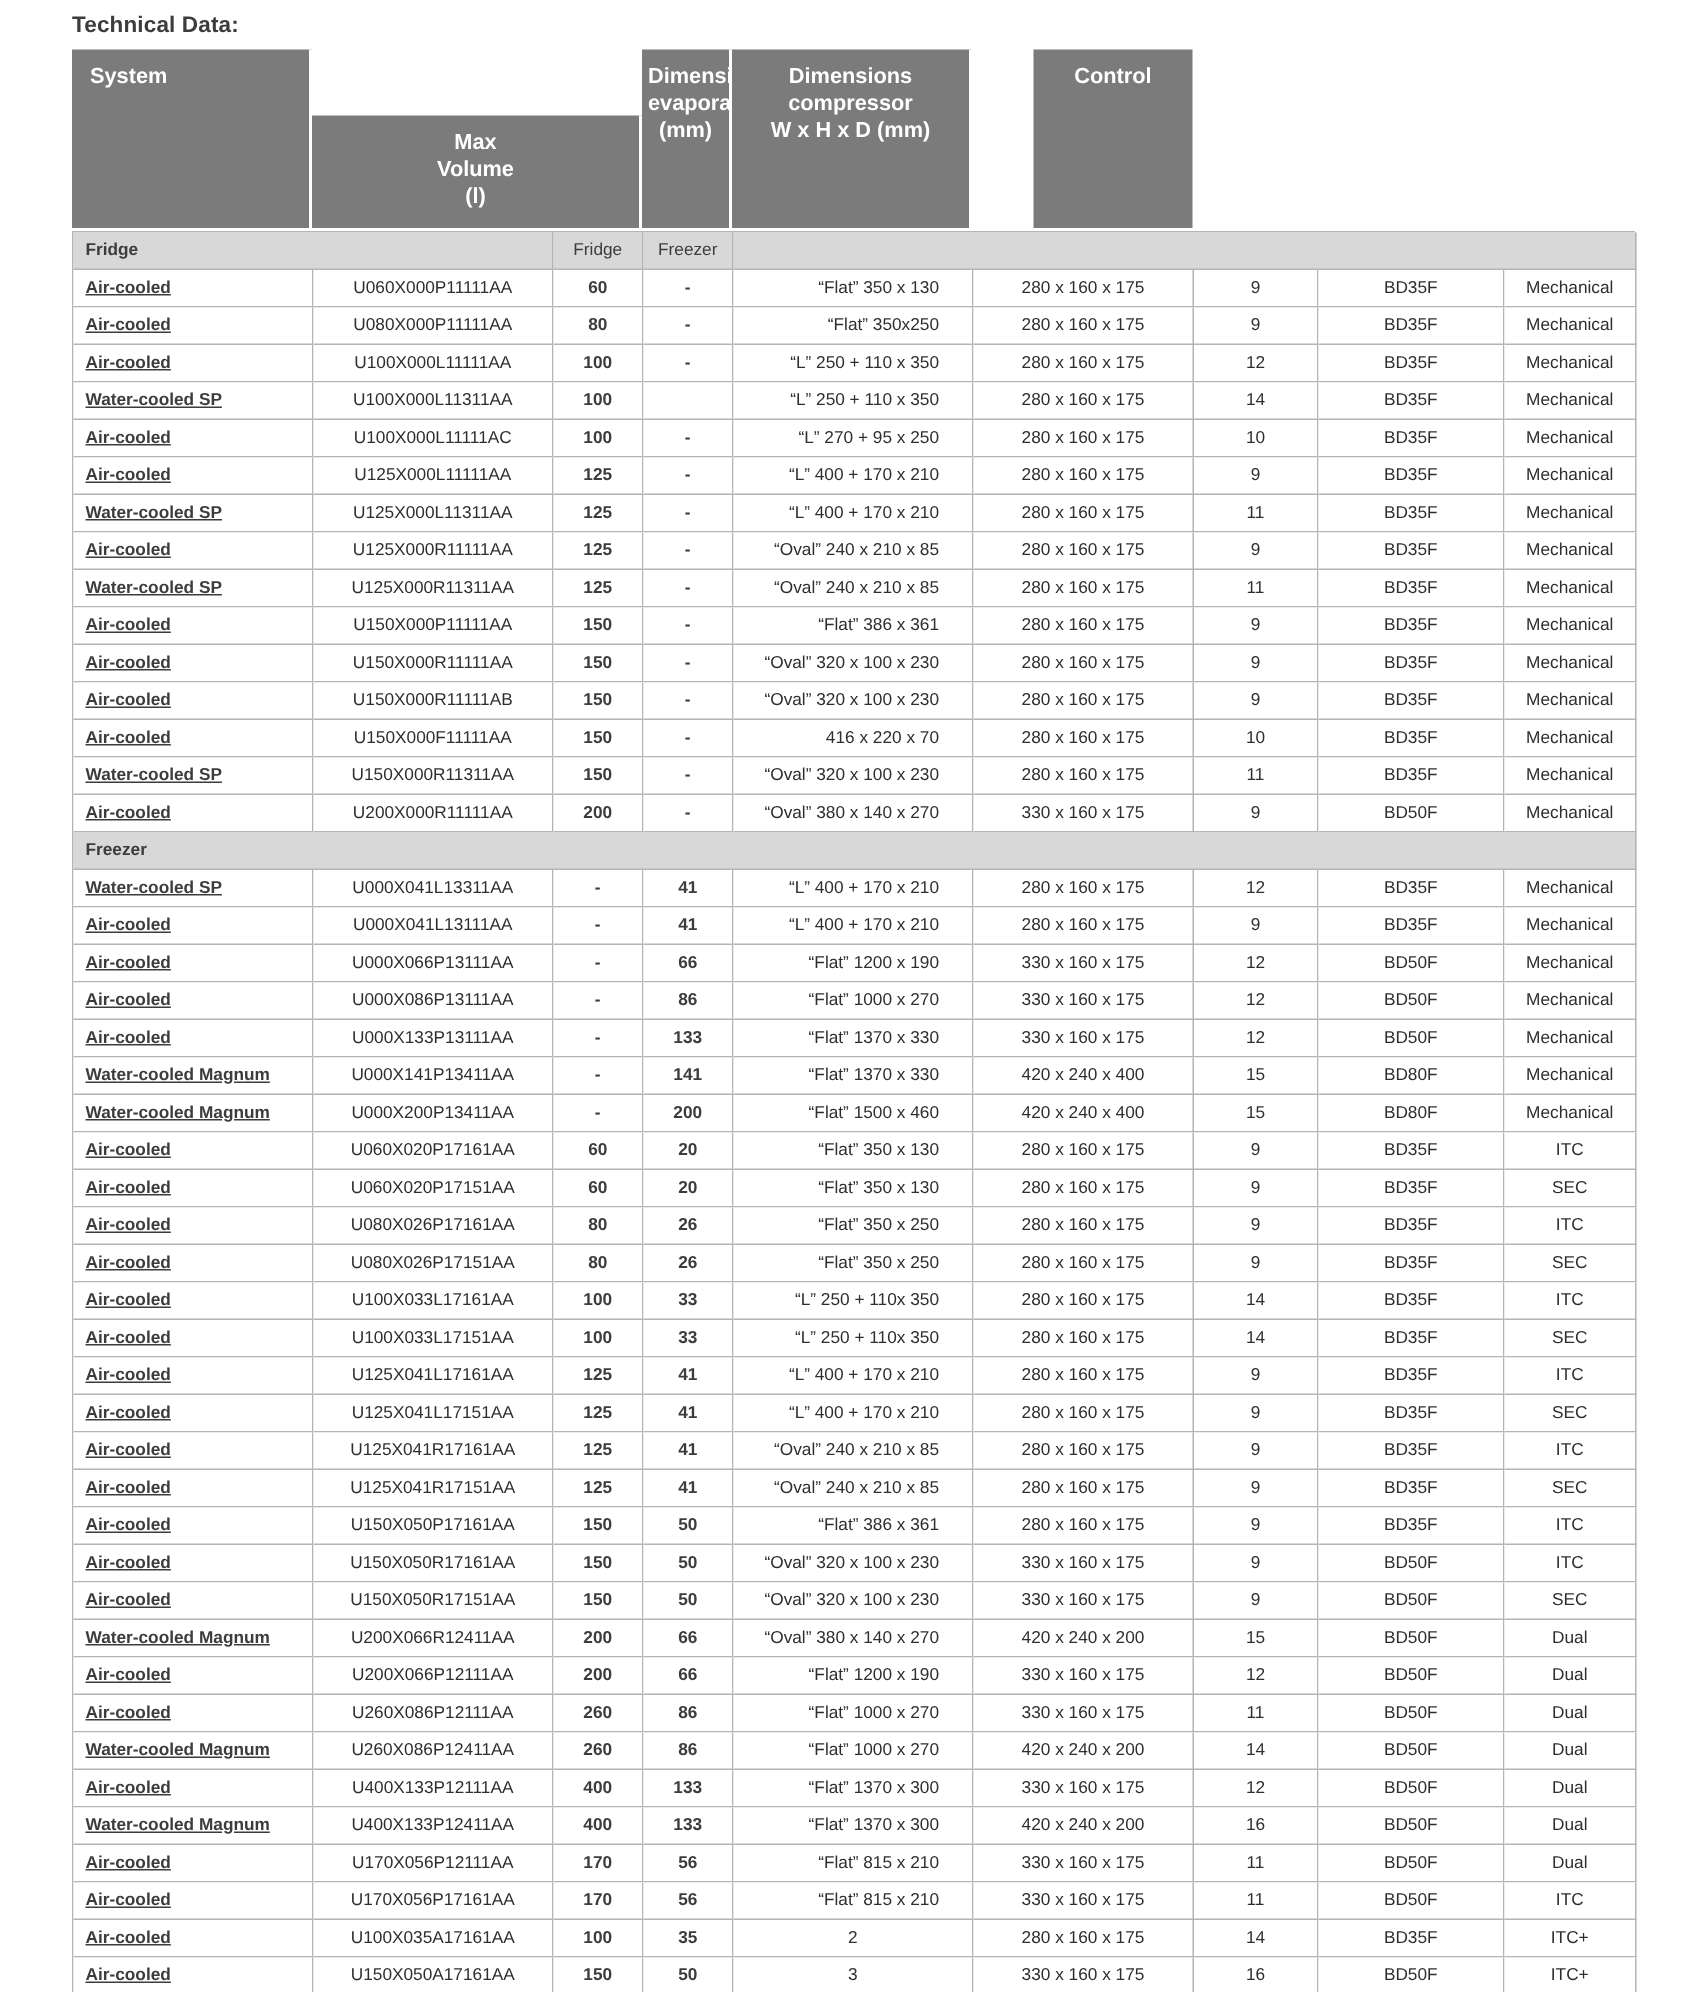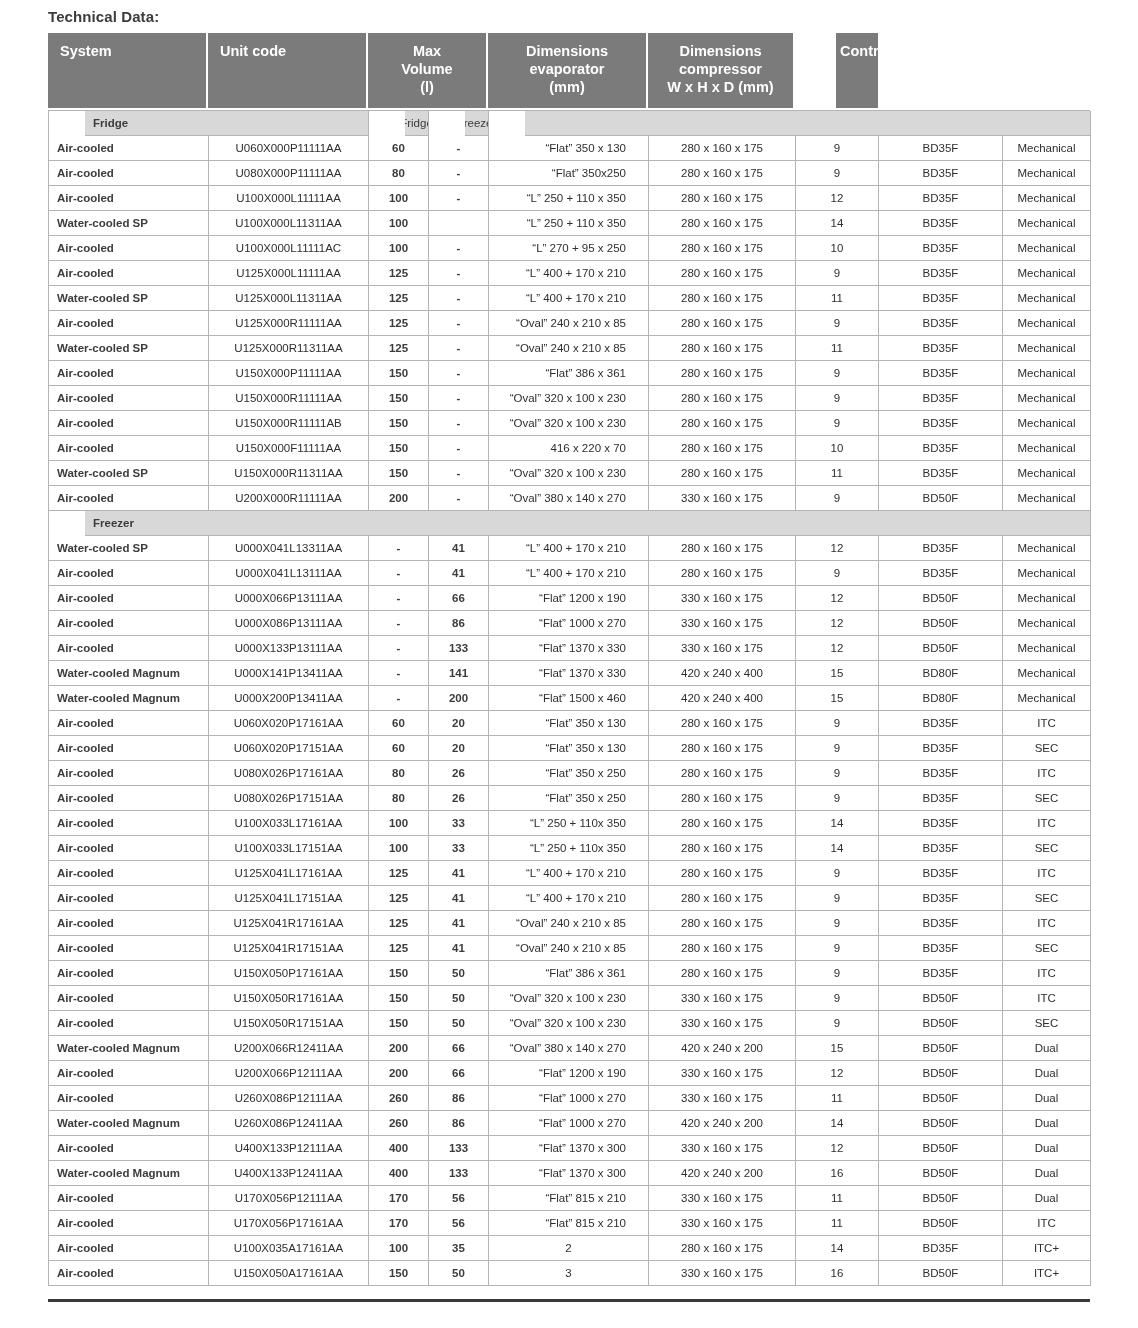--- a/index.html
+++ b/index.html
@@ -13,50 +13,49 @@
   .page{padding:8px 48px 0 48px;border-radius:15px;}
   .title{font-size:15px; font-weight:bold; color:var(--bold-text); margin-bottom:8px; letter-spacing:0.1px;}
   .header-grid{display:grid; grid-template-columns:var(--cols); width:901px; margin-bottom:2px;}
   .hcell{
     background:var(--header-bg); color:var(--header-fg); font-weight:bold;
     font-size:14.5px; line-height:18px; text-align:center; white-space:pre-line;
     padding:9px 4px 6px 4px; border-right:2px solid #fff; min-height:75px;
   }
   .hcell:last-child{border-right:none;margin-left:41px;}
   .hcell.left{text-align:left; padding-left:12px;}
-  .hcell.span2{grid-column:span 2;}
+  .hcell.span2{grid-column:span 2;margin-top:44px;}
   .body-grid{
     display:grid; grid-template-columns:var(--cols); width:1042px;
     grid-auto-rows:25px; border-left:1px solid var(--border); border-top:1px solid var(--border);
   }
   .cell{
     background:#fff; font-size:11.5px; line-height:13px;
     border-right:1px solid var(--border); border-bottom:1px solid var(--border);
     display:flex; align-items:center; justify-content:center; padding:2px 6px;
     white-space:nowrap; overflow:hidden;
   }
-  .cell.l{justify-content:flex-start; padding-left:8px;}
+  .cell.l{justify-content:flex-start; padding-left:8px;text-decoration:underline;}
   .cell.r{justify-content:flex-end; padding-right:22px;}
   .cell.b{font-weight:bold; color:var(--bold-text);}
-  .cell.band{background:var(--band-bg); color:var(--bold-text);margin-left:36px;}
+  .cell.band{background:var(--band-bg); color:var(--bold-text);}
   .cell.band-label{font-weight:bold; justify-content:flex-start; padding-left:8px; font-size:11.5px;}
   .cell.span2{grid-column:span 2;}
   .cell.span5{grid-column:span 5;}
   .cell.span9{grid-column:1 / -1;}
   .bottom-rule{width:1042px; height:3px; background:var(--rule); margin-top:13px;}
 </style>
 </head>
 <body>
 
 <div class="page">
   <div class="title">Technical Data:</div>
 
   <div class="header-grid">
     <div class="hcell left">System</div>
-    <div class="hcell left">Unit code</div>
     <div class="hcell span2">Max
 Volume
 (l)</div>
     <div class="hcell">Dimensions
 evaporator
 (mm)</div>
     <div class="hcell">Dimensions
 compressor
 W x H x D (mm)</div>
     <div class="hcell">Control</div>

